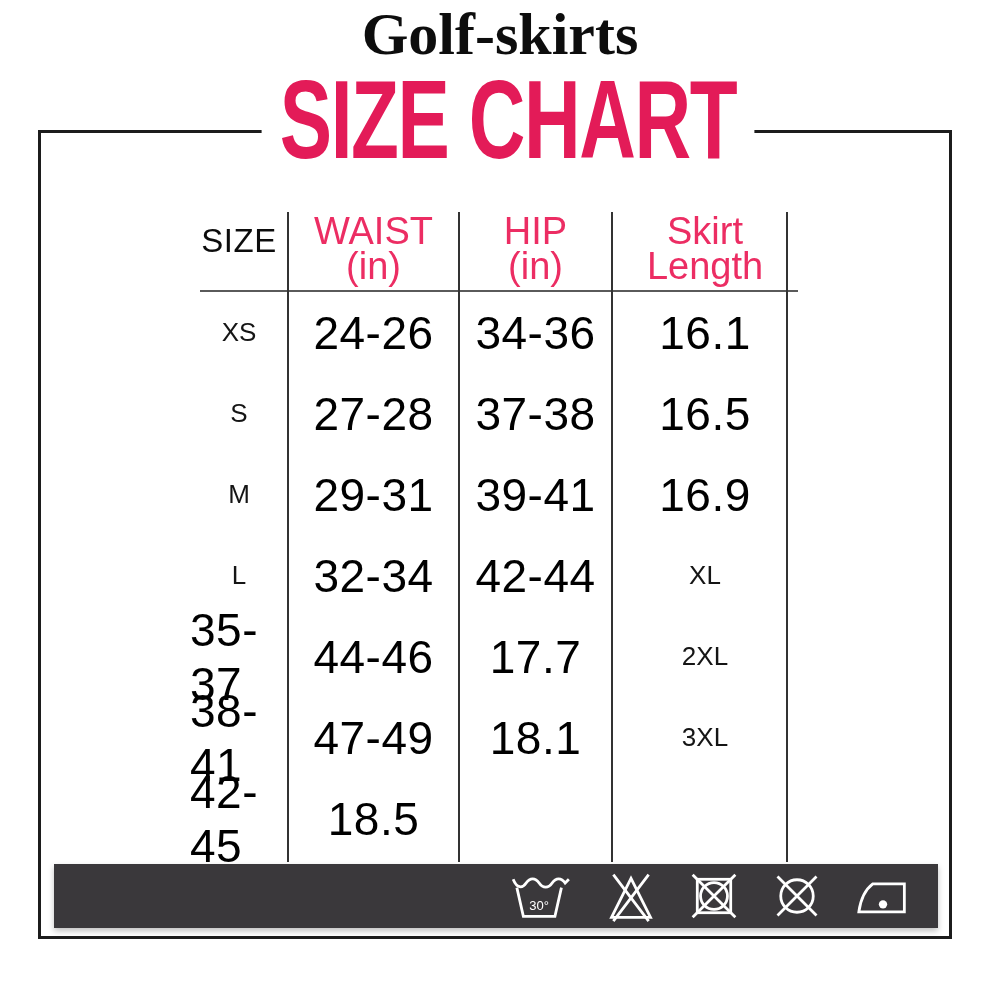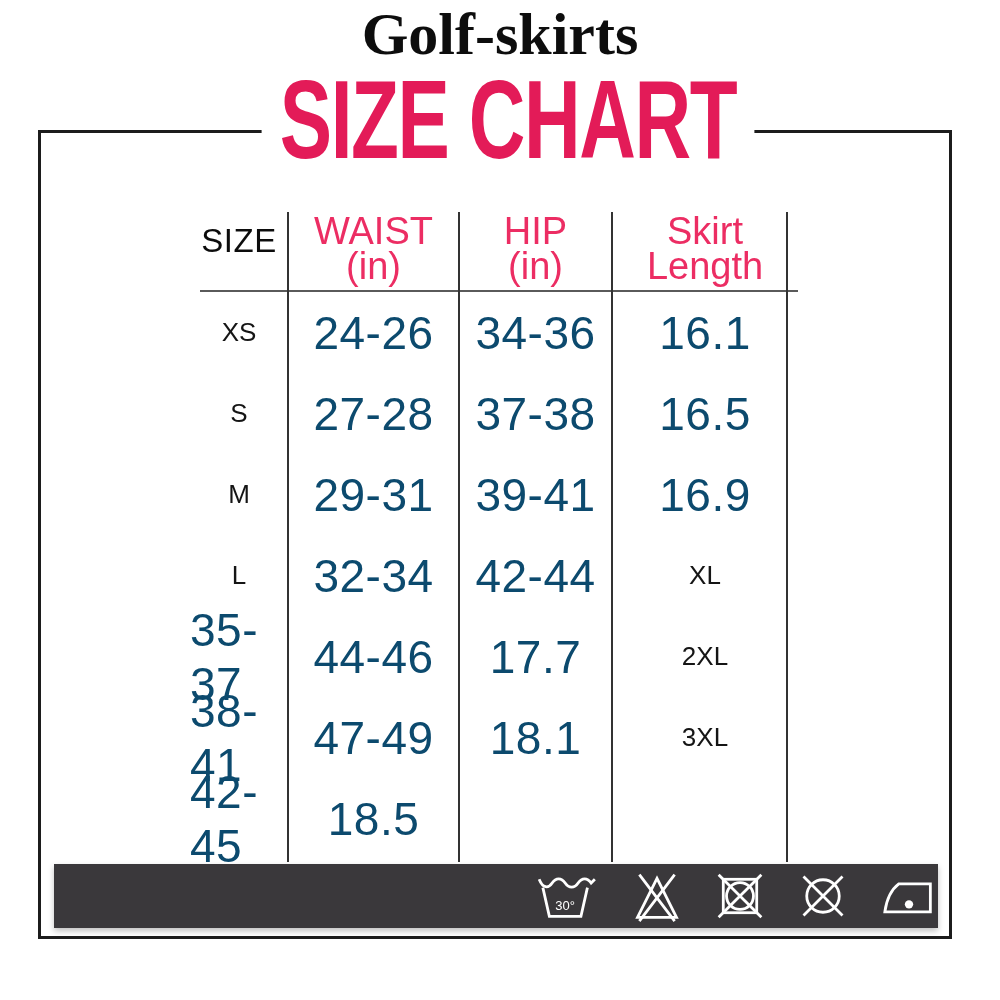--- a/index.html
+++ b/index.html
@@ -60,41 +60,41 @@
     flex-direction:column;
     color:var(--accent-header, #ec2d63);
     font-size:38px; line-height:35px;
   }
   .hdr-size {
     font-size:33px; color:#0c0c0c;
     letter-spacing:0.5px;
     padding-bottom:16px;
   }
   .size-cell  { font-size:26px; color:#151515; }
-  .value-cell { font-size:46px; color:#0c4a6e; letter-spacing:0.5px; }
+  .value-cell { font-size:46px; color:#000000; letter-spacing:0.5px; }
 
   
   .vline {
     position:absolute; top:212px; width:2px; height:650px;
     background:var(--table-line, #333333); z-index:1;
   }
   .v1 { left:287px; } .v2 { left:458px; } .v3 { left:611px; } .v4 { left:786px; }
   .hline {
     position:absolute; left:200px; top:290px; width:598px; height:2px;
     background:var(--header-line, #5a5a5a); z-index:1;
   }
 
   
   .care-bar {
     position:absolute; left:54px; top:864px;
     width:884px; height:64px;
     background:var(--bar-bg, #3a383b);
     box-shadow:0 3px 6px rgba(0,0,0,0.25);
     display:flex; align-items:center; justify-content:flex-end;
-    gap:31px; box-sizing:border-box;
+    gap:31px; padding-right:26px; box-sizing:border-box;
     z-index:2;
   }
   .care-bar svg { display:block; }
   .care-ic { stroke:#ffffff; stroke-width:3; fill:none; }
   .wash-temp {
     fill:#ffffff; stroke:none;
     font-family:"Liberation Sans", sans-serif;
     font-size:14px; font-weight:400;
   }
 </style>

